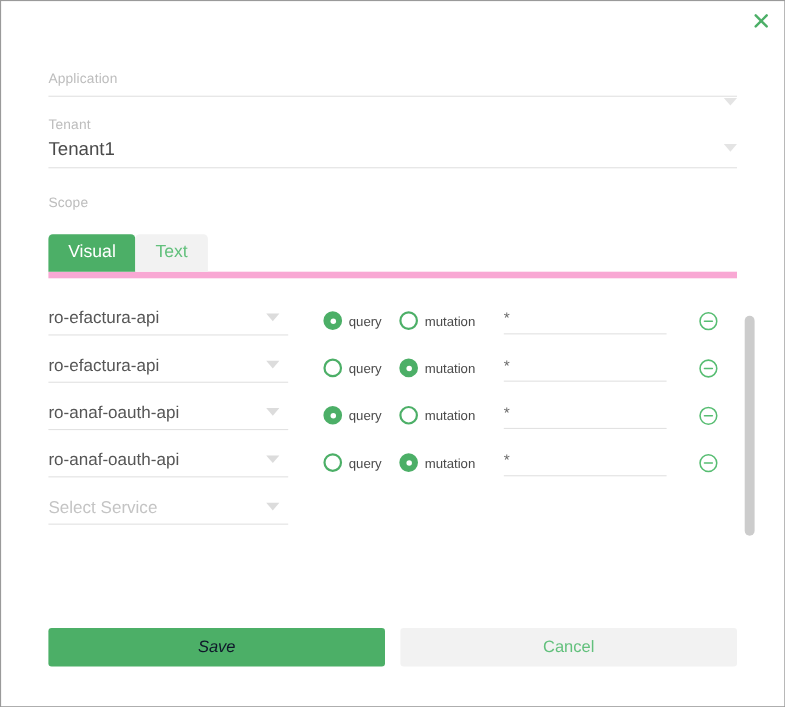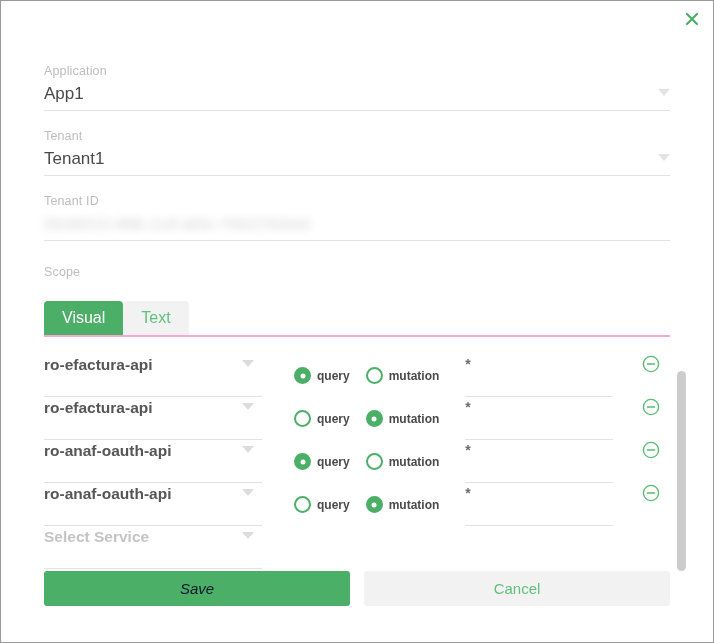--- a/index.html
+++ b/index.html
@@ -91,21 +91,21 @@
   .scope-block { margin-top: 24px; }
   .scope-label {
     font-size: 12.5px;
     color: #bdbdbd;
     letter-spacing: 0.15px;
     margin-bottom: 22px;
   }
   .tabs {
     display: flex;
     align-items: flex-end;
-    border-bottom: 2px solid #f9a8d4;
+    border-bottom: 6px solid #f9a8d4;
   }
   .tab {
     font-size: 16px;
     padding: 7px 18px 7px 18px;
     border-radius: 4px 4px 0 0;
     cursor: pointer;
     line-height: 20px;
     user-select: none;
   }
   .tab.active {
@@ -123,22 +123,22 @@
     margin-top: 17px;
     height: 215px;
   }
   .rows-scroll {
     position: relative;
     height: 100%;
     padding-right: 0;
   }
   .scope-row {
     display: flex;
+    align-items: center;
     height: 43px;
-    font-weight: bold;
   }
 
   .svc-select {
     position: relative;
     width: 218px;
     flex: 0 0 218px;
     border-bottom: 1px solid #e2e2e2;
     padding-bottom: 4px;
     cursor: pointer;
   }
@@ -290,39 +290,32 @@
         <path d="M3 3 L13 13 M13 3 L3 13" stroke="currentColor" stroke-width="2.2" stroke-linecap="round" fill="none"></path>
       </svg>
     </span>
   </button>
 
   <div class="form">
 
     <div class="field">
       <div class="field-label">Application</div>
       <div class="field-value-row">
-        <div class="field-value">App1</div>
         <span class="caret"></span>
       </div>
     </div>
 
     <div class="field">
       <div class="field-label">Tenant</div>
       <div class="field-value-row">
         <div class="field-value">Tenant1</div>
         <span class="caret"></span>
       </div>
     </div>
 
-    <div class="field">
-      <div class="field-label">Tenant ID</div>
-      <div class="field-value-row">
-        <div class="field-value blurred">00c80010-4fdb-11ef-a63c-756227b3442</div>
-      </div>
-    </div>
 
     <div class="scope-block">
       <div class="scope-label">Scope</div>
 
       <div class="tabs">
         <div class="tab active">Visual</div>
         <div class="tab inactive">Text</div>
       </div>
 
       <div class="rows-wrap">

